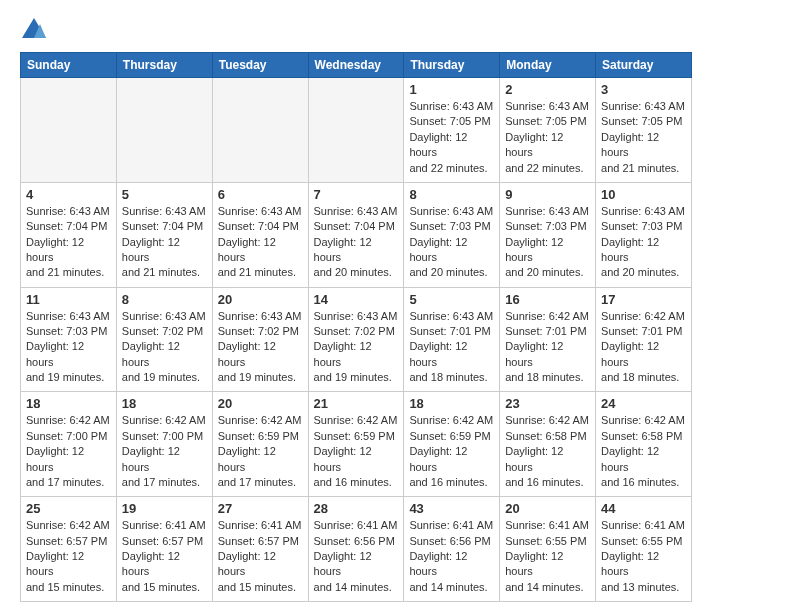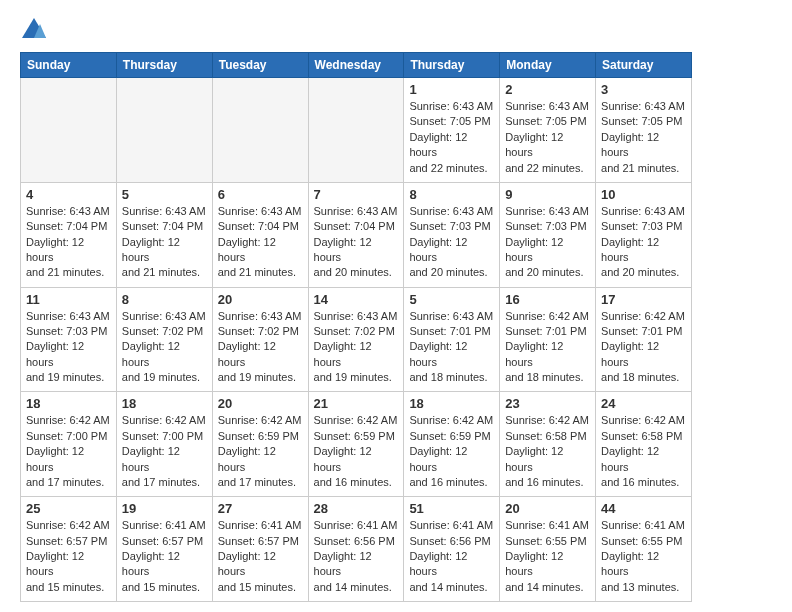--- a/index.html
+++ b/index.html
@@ -338,21 +338,21 @@
 and 15 minutes.</div>
           </td>
           <td>
             <span class="day-number">28</span>
             <div class="day-info" style="white-space: pre-line;">Sunrise: 6:41 AM
 Sunset: 6:56 PM
 Daylight: 12 hours
 and 14 minutes.</div>
           </td>
           <td>
-            <span class="day-number">51</span>
+            <span class="day-number">43</span>
             <div class="day-info" style="white-space: pre-line;">Sunrise: 6:41 AM
 Sunset: 6:56 PM
 Daylight: 12 hours
 and 14 minutes.</div>
           </td>
           <td>
             <span class="day-number">20</span>
             <div class="day-info" style="white-space: pre-line;">Sunrise: 6:41 AM
 Sunset: 6:55 PM
 Daylight: 12 hours

